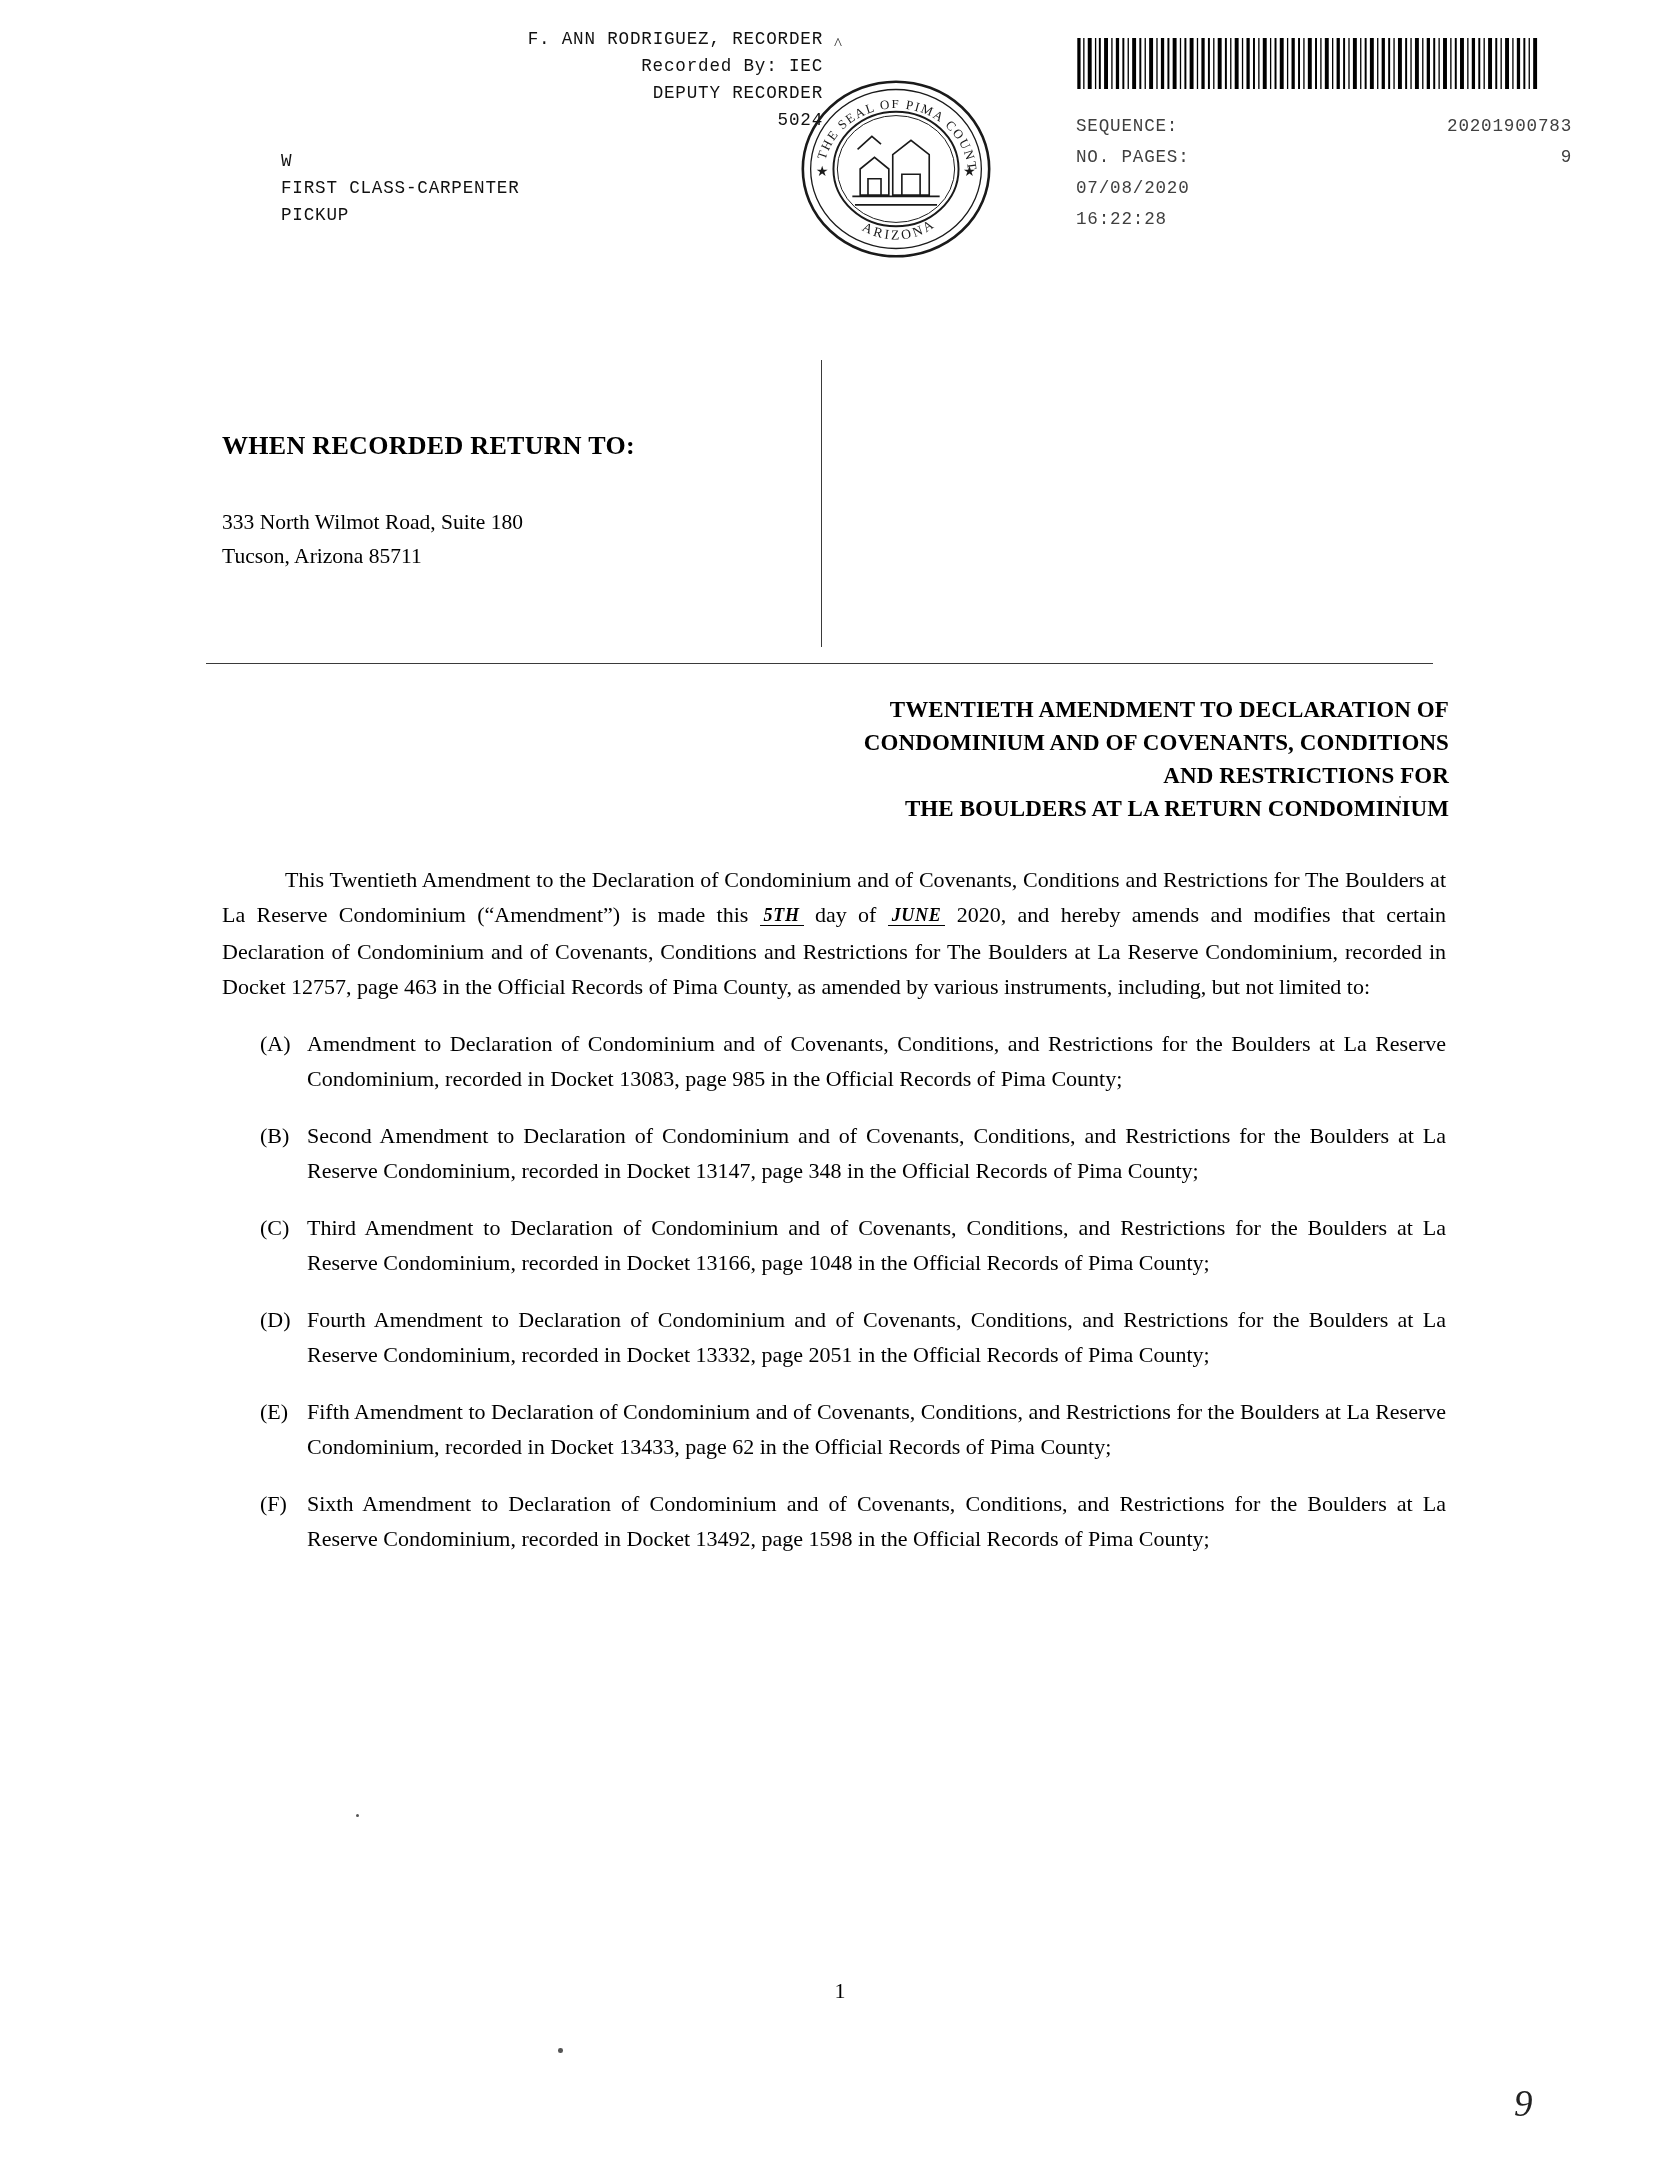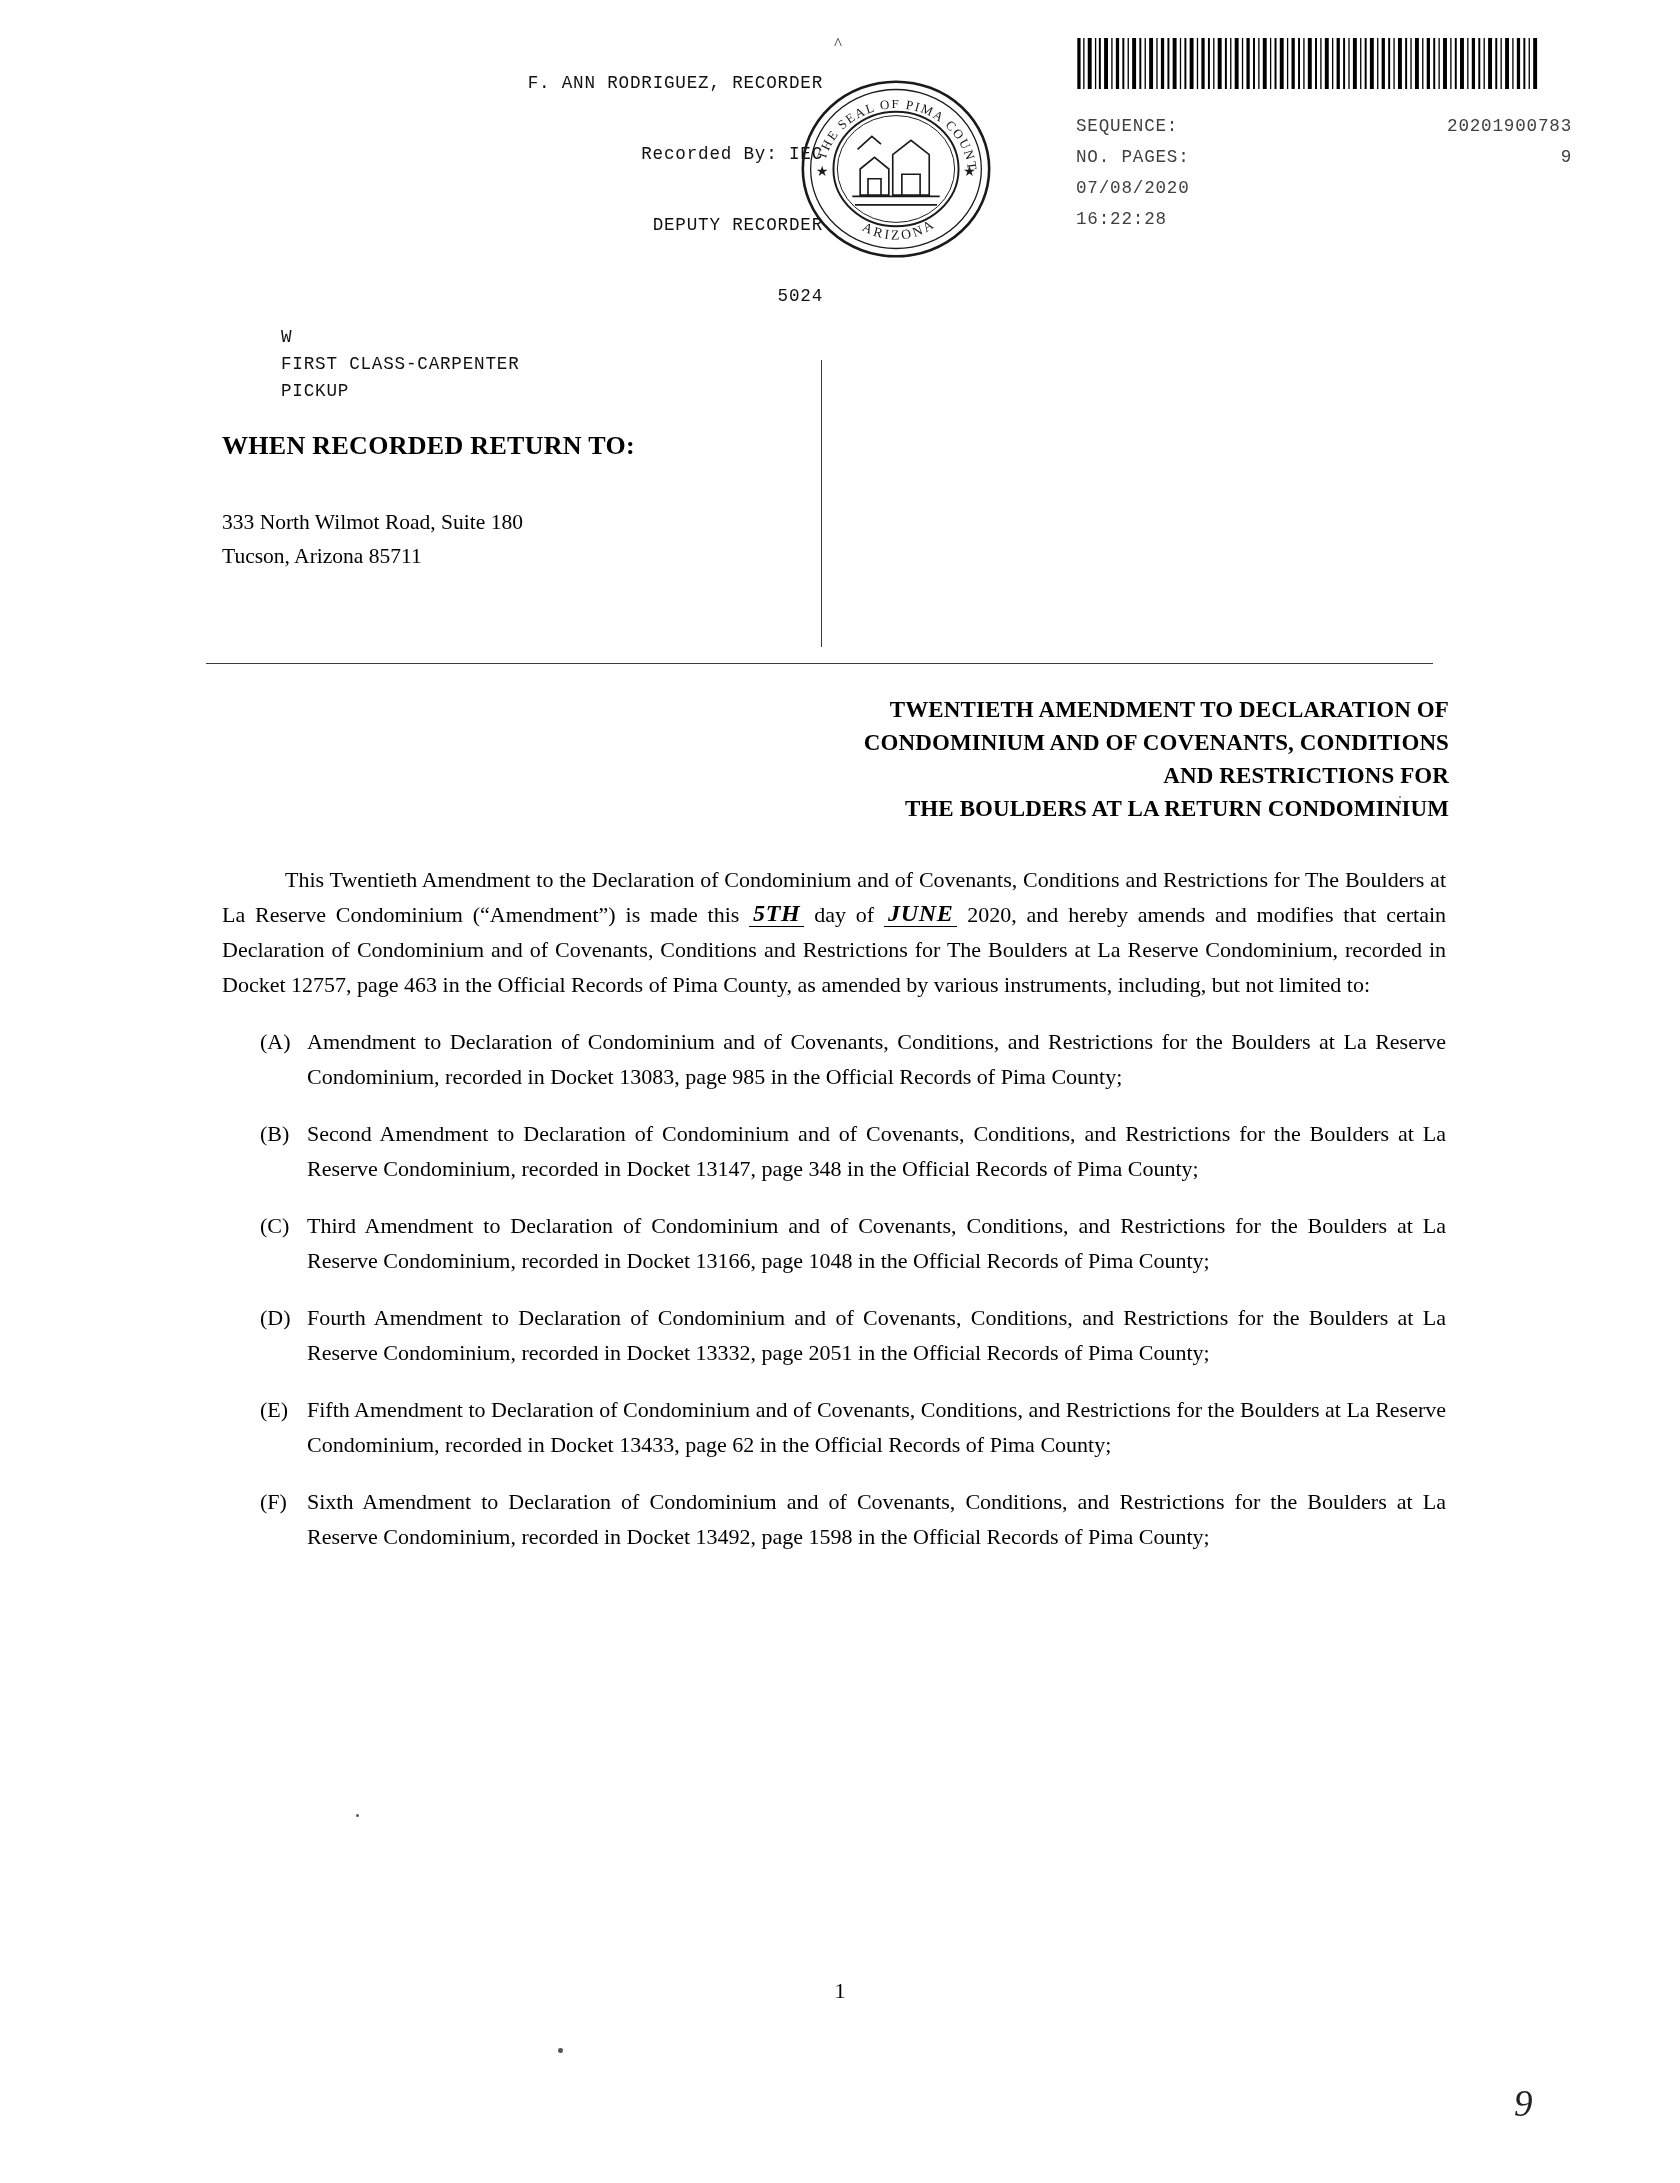--- a/index.html
+++ b/index.html
@@ -28,21 +28,21 @@
     position: absolute;
     left: 281px;
     top: 6.5px;
     width: 542px;
     font-family: "Liberation Mono", monospace;
     font-size: 17.6px;
     letter-spacing: 0.8px;
     line-height: 27px;
     color: #111;
   }
-  .rec-left .line-r { text-align: right; margin-top: 44px; }
+  .rec-left .line-r { text-align: right; }
   .rec-left .line-l { text-align: left; }
   .rec-left .spacer { height: 14.4px; }
 
   
   .seal {
     position: absolute;
     left: 795px;
     top: 51px;
     width: 202px;
     height: 196px;
@@ -132,21 +132,21 @@
     width: 1224px;
     font-size: 22px;
     line-height: 35px;
     text-align: justify;
   }
   .para-intro { text-indent: 63px; }
   .hand {
     font-family: "Liberation Serif", serif;
     font-style: italic;
     font-weight: bold;
-    font-size: 24px;
+    font-size: 18px;
     letter-spacing: 0.7px;
     border-bottom: 1.3px solid #000;
     padding: 0 3.9px;
     position: relative;
     top: -1.3px;
   }
 
   .item {
     margin-top: 22px;
     position: relative;

